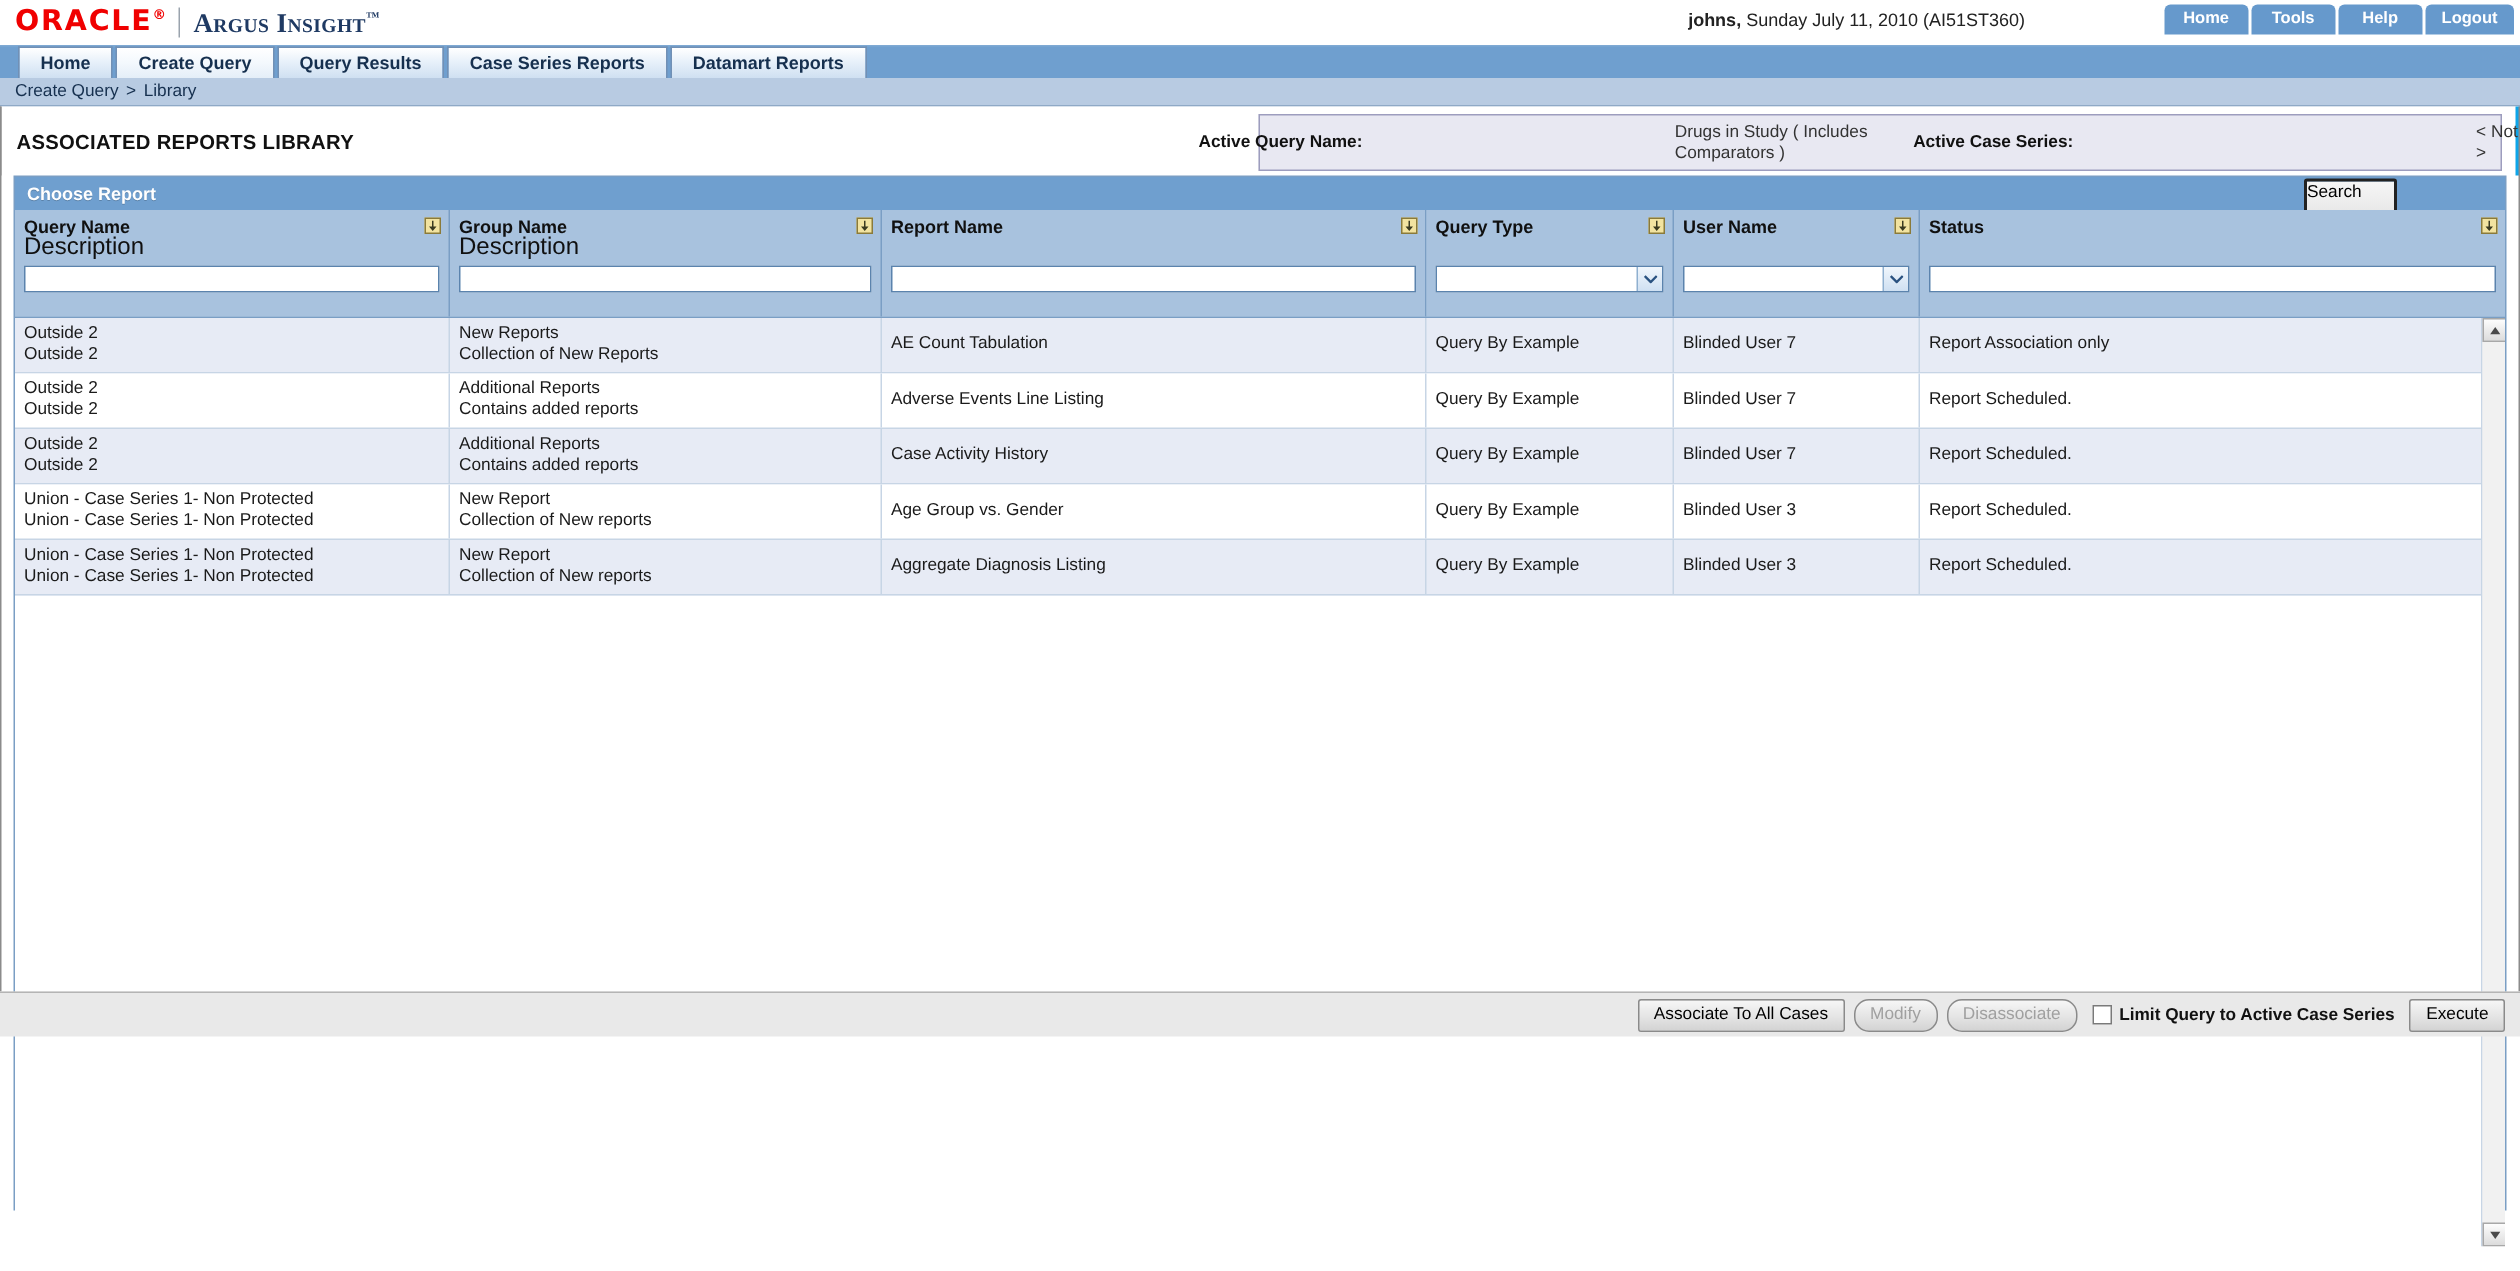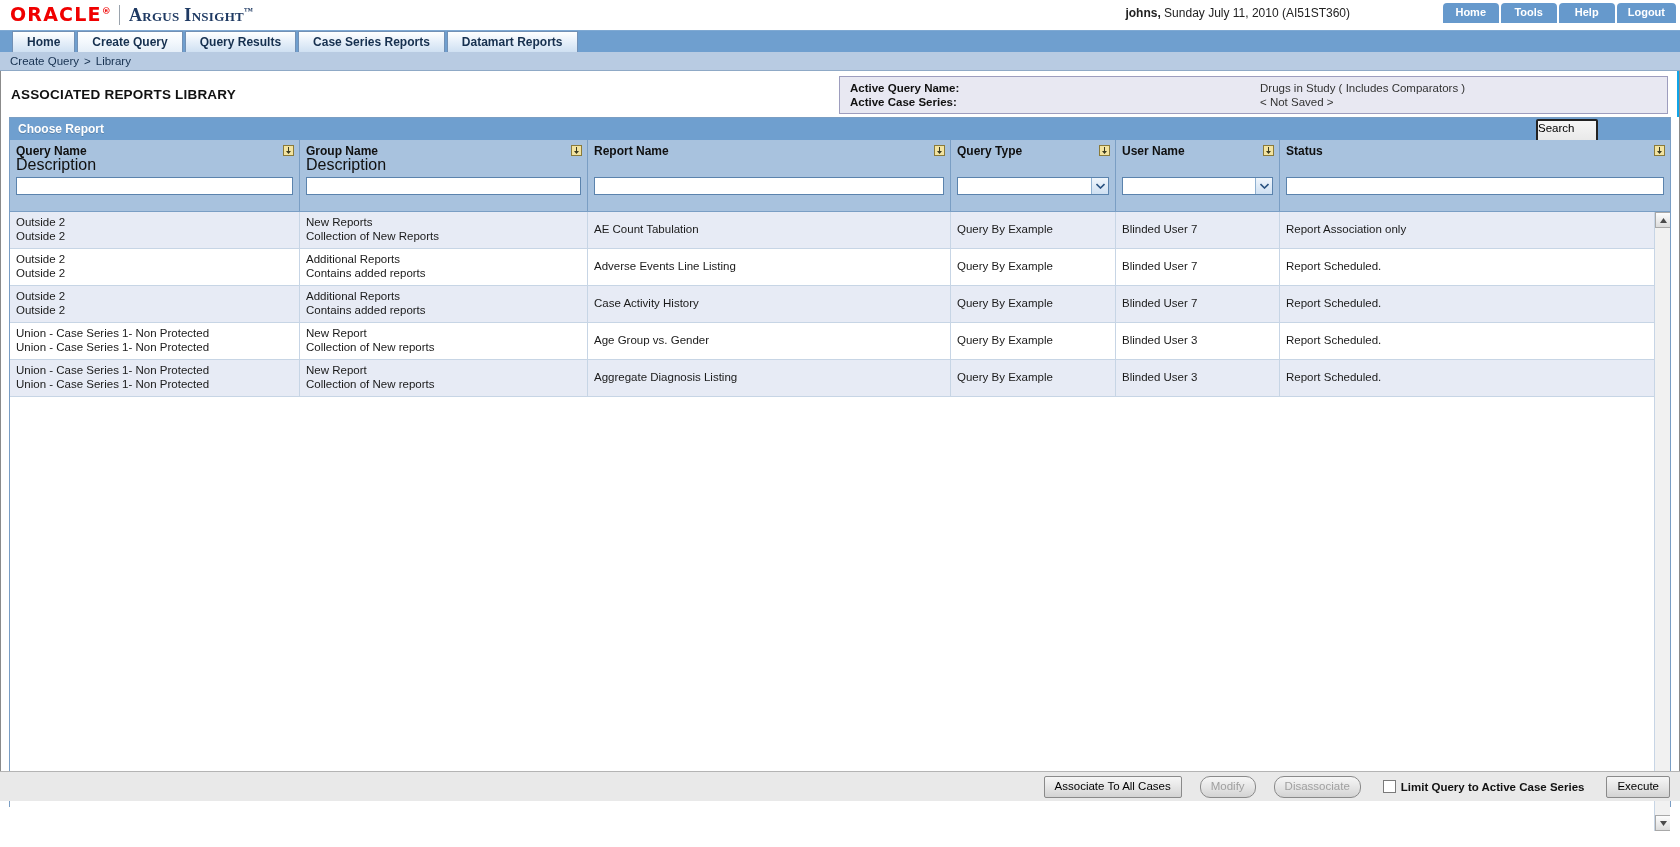--- a/index.html
+++ b/index.html
@@ -6,21 +6,21 @@
   html, body {
     margin: 0; padding: 0;
     width: 1680px; height: 847px;
     background: #ffffff;
     font-family: "Liberation Sans", sans-serif;
     font-size: 12px;
     color: #1a1a1a;
     overflow: hidden;
   }
   #app {
-    width: 1680px; height: 801px;
+    width: 1680px; height: 691px;
     position: relative;
     background: #ffffff;
   }
 
   
   .brandbar {
     height: 30px;
     background: #ffffff;
     display: flex;
     align-items: center;
@@ -154,21 +154,21 @@
   }
   .activepanel {
     position: absolute;
     left: 838px;
     right: 9px;
     top: 5px;
     height: 38px;
     background: #e8e8f2;
     border: 1px solid #9d9dbe;
     display: flex;
-    flex-direction: column;
+    flex-direction: row;
     justify-content: center;
     padding: 2px 0 2px 10px;
   }
   .ap-row {
     display: flex;
     align-items: center;
     line-height: 14px;
     font-size: 11.5px;
   }
   .ap-label {
@@ -352,21 +352,21 @@
   .bottombar {
     position: absolute;
     left: 0; right: 0; bottom: 0;
     height: 30px;
     background: #e9e9e9;
     border-top: 1px solid #b4b4b4;
     display: flex;
     align-items: center;
     justify-content: flex-end;
     padding-right: 10px;
-    gap: 18px;
+    gap: 6px;
   }
   .bb-btn { padding: 3px 10px 4px 10px; }
   .chkwrap {
     display: flex;
     align-items: center;
     gap: 5px;
     font-size: 11.5px;
     font-weight: bold;
     color: #111;
     cursor: pointer;

